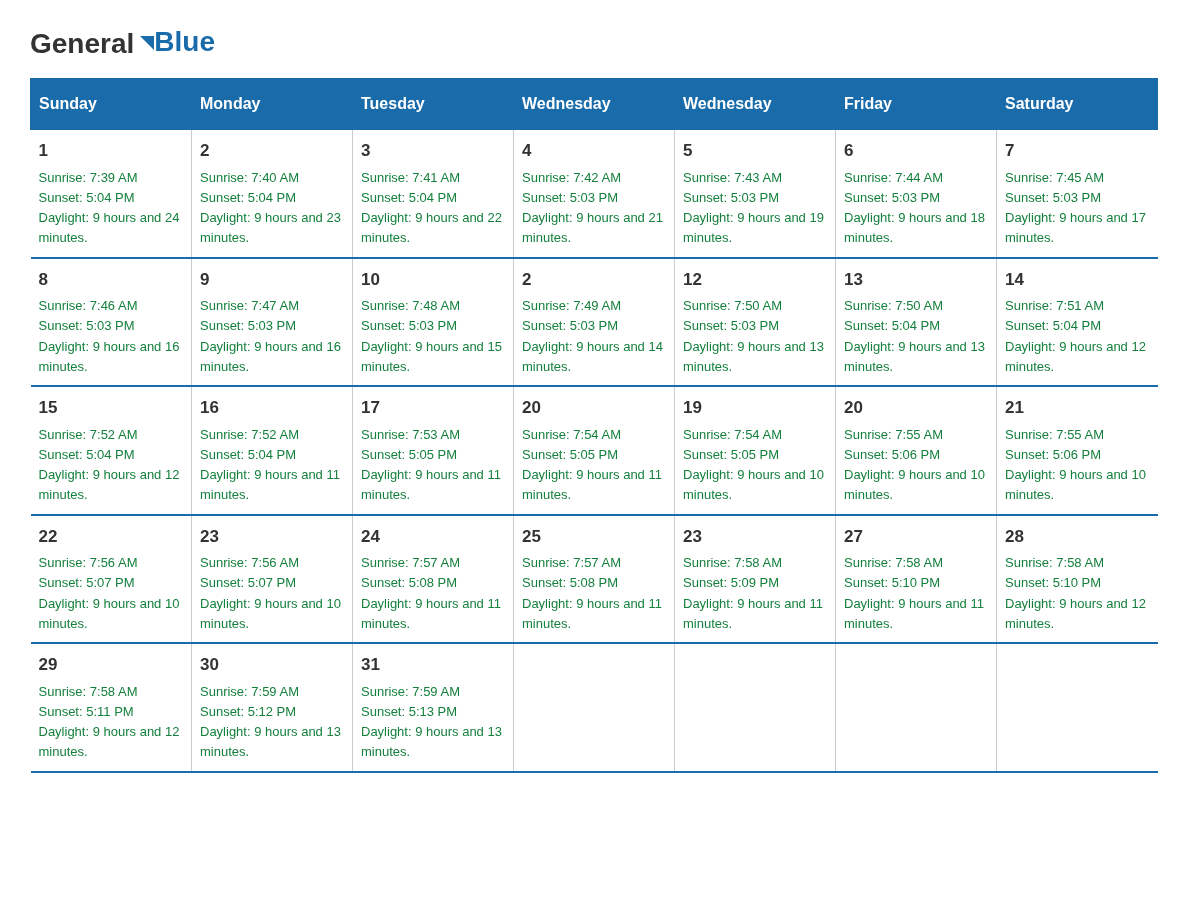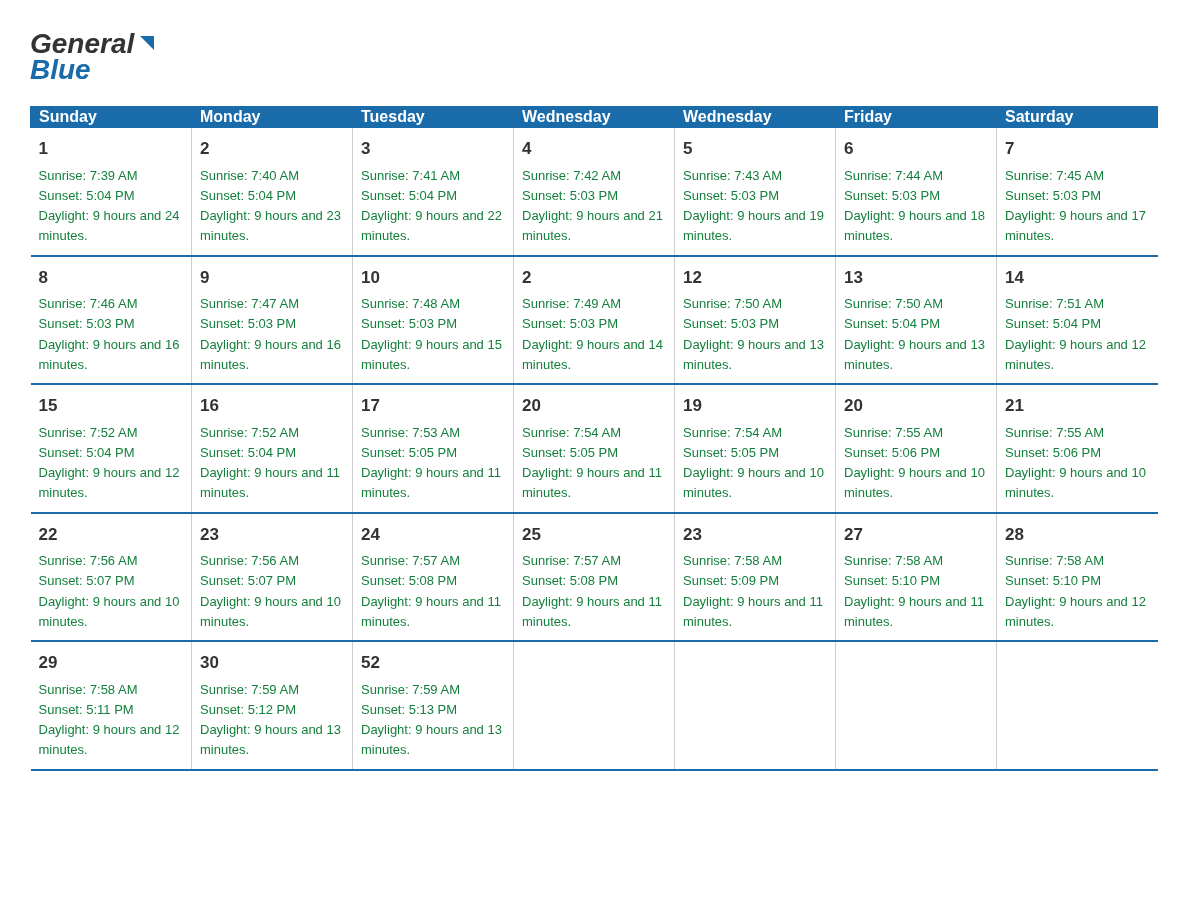--- a/index.html
+++ b/index.html
@@ -11,23 +11,22 @@
       min-height: 918px;
     }
     .header {
       display: flex;
       justify-content: space-between;
       align-items: flex-start;
       margin-bottom: 20px;
     }
     .logo {
       display: flex;
-      flex-direction: column;
+      flex-direction: row;
       align-items: flex-start;
-      font-style: italic;
     }
     .logo-text {
       font-size: 28px;
       font-weight: bold;
       color: #333;
       line-height: 1;
     }
     .logo-blue {
       color: #1a6baa;
       font-size: 28px;
@@ -53,21 +52,21 @@
       border-collapse: collapse;
       table-layout: fixed;
     }
     thead tr {
       background-color: #1a6baa;
     }
     thead th {
       color: #fff;
       font-size: 16px;
       font-weight: bold;
-      padding: 1px 8px;
+      padding: 16px 8px;
       text-align: left;
       border: 1px solid #1a6baa;
     }
     tbody tr {
       border-bottom: 2px solid #1a6baa;
     }
     tbody td {
       vertical-align: top;
       padding: 8px;
       font-size: 13.5px;
@@ -255,21 +254,21 @@
       <tr>
         <td>
           <span class="day-number">29</span>
           <span class="day-info">Sunrise: 7:58 AM<br>Sunset: 5:11 PM<br>Daylight: 9 hours and 12 minutes.</span>
         </td>
         <td>
           <span class="day-number">30</span>
           <span class="day-info">Sunrise: 7:59 AM<br>Sunset: 5:12 PM<br>Daylight: 9 hours and 13 minutes.</span>
         </td>
         <td>
-          <span class="day-number">52</span>
+          <span class="day-number">31</span>
           <span class="day-info">Sunrise: 7:59 AM<br>Sunset: 5:13 PM<br>Daylight: 9 hours and 13 minutes.</span>
         </td>
         <td class="empty-cell"></td>
         <td class="empty-cell"></td>
         <td class="empty-cell"></td>
         <td class="empty-cell"></td>
       </tr>
     </tbody>
 </table>
 

